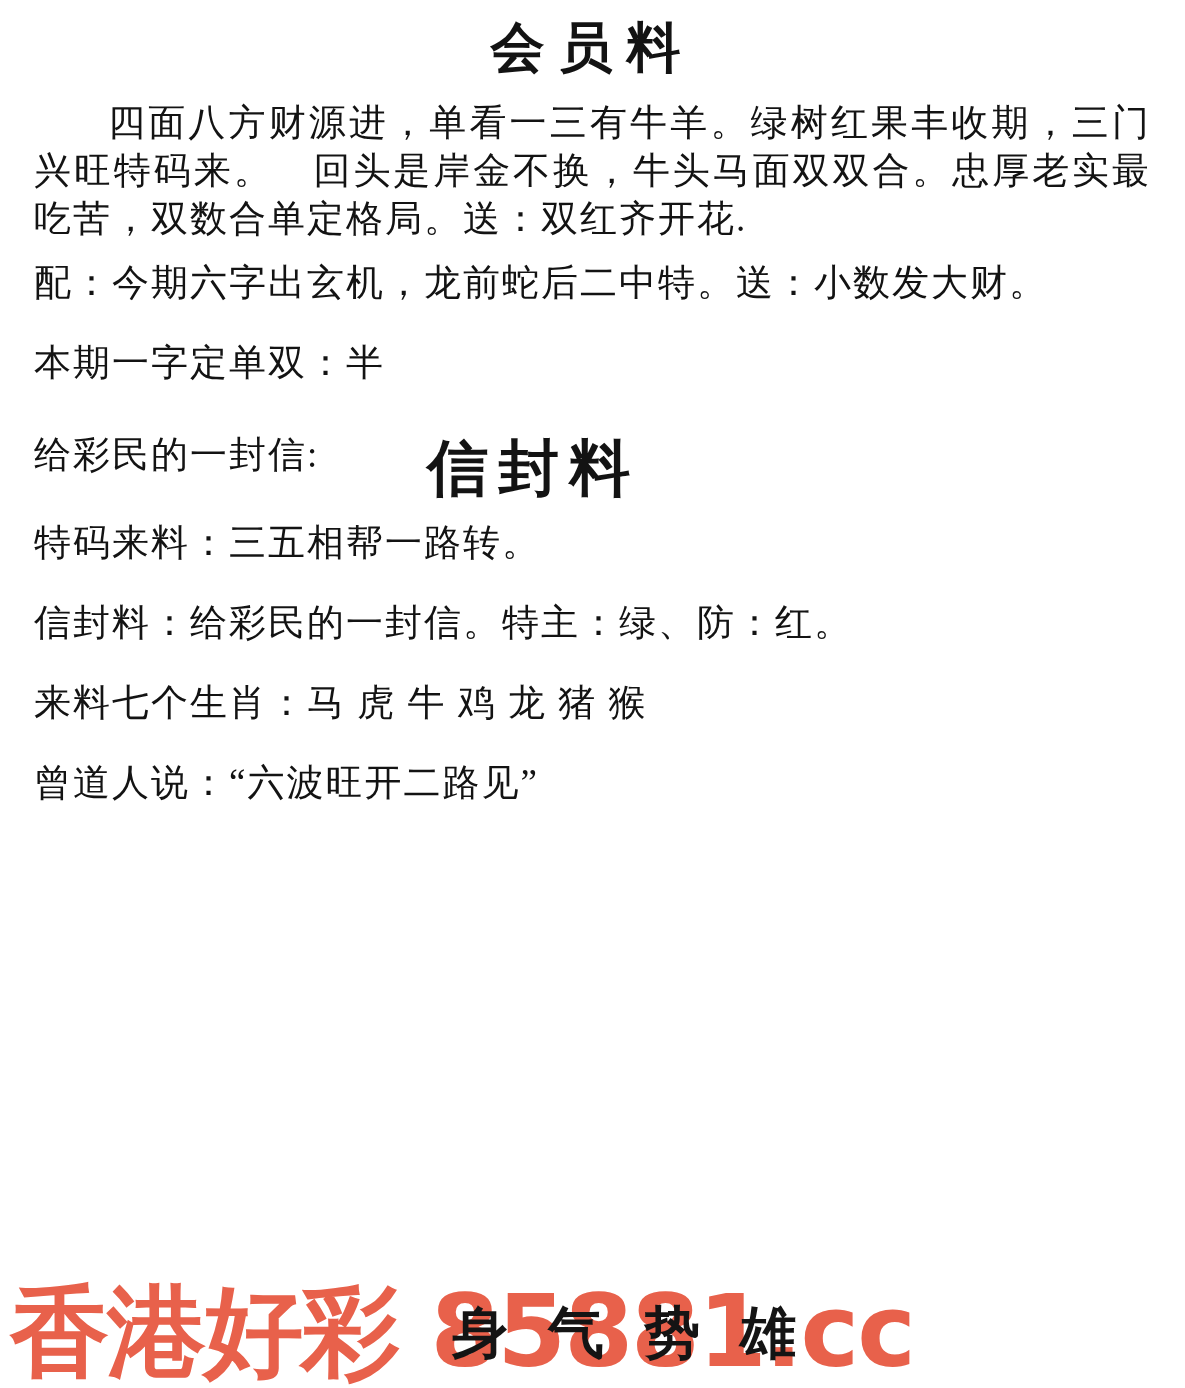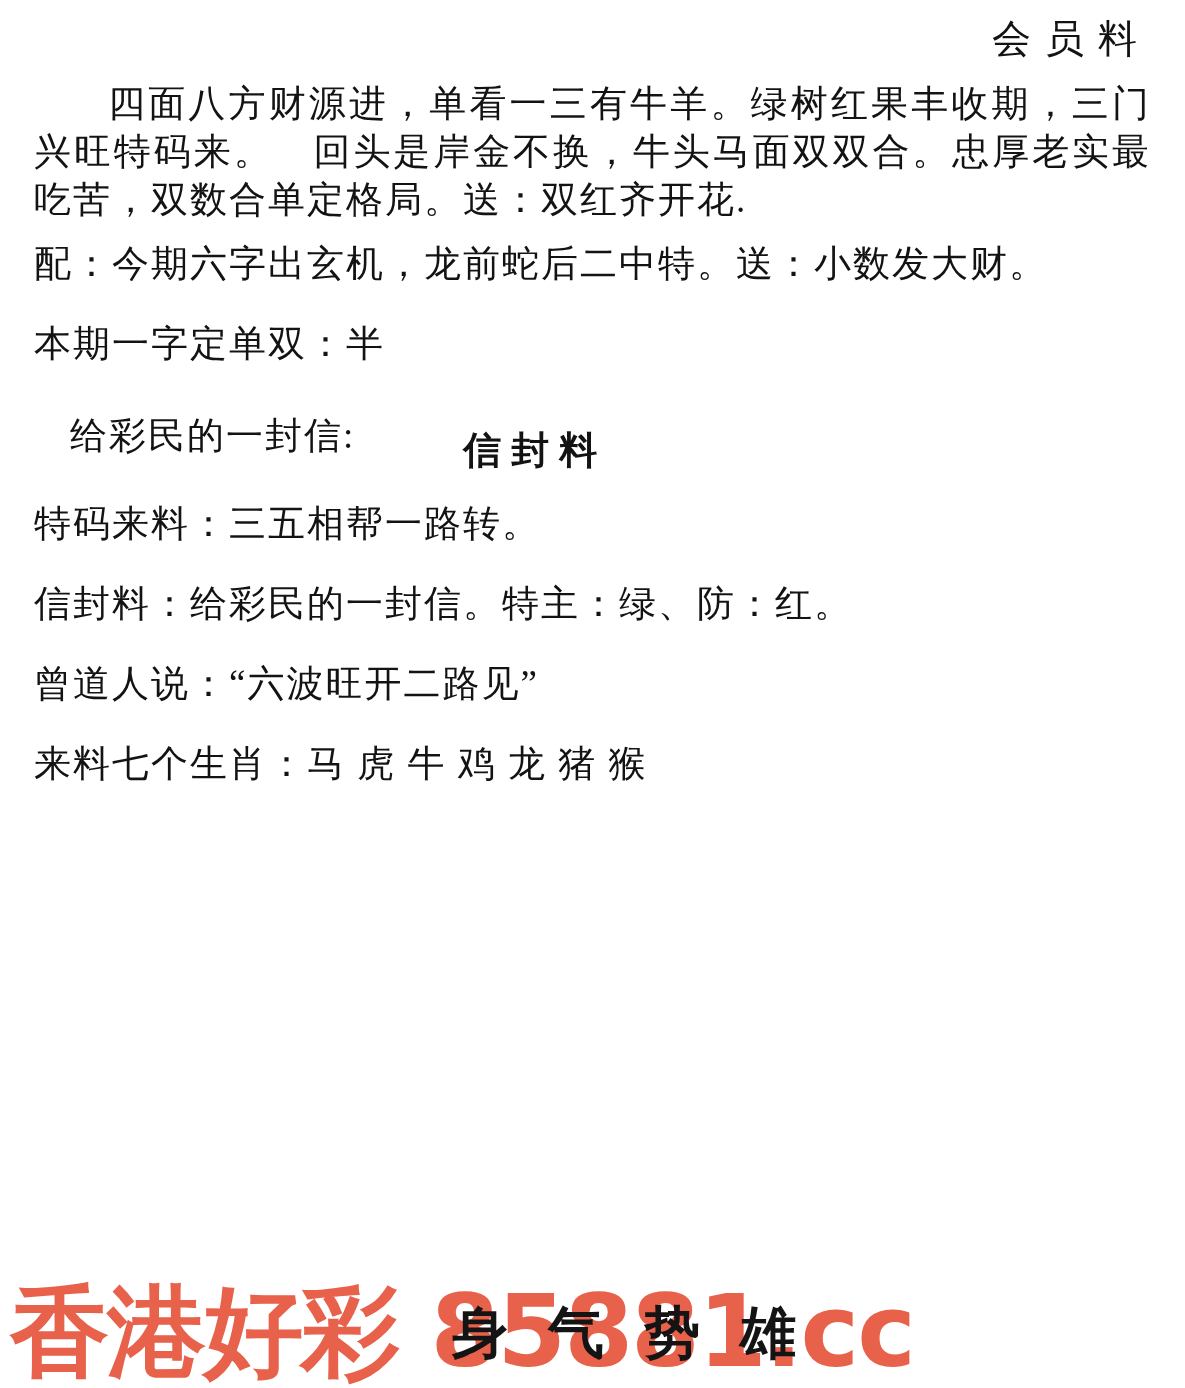--- a/index.html
+++ b/index.html
@@ -8,23 +8,23 @@
     width:1185px;
     height:1388px;
     box-sizing:border-box;
     padding:6px 34px 0 34px;
     overflow:hidden;
     background:#ffffff;
     color:#131313;
     font-family:"Liberation Serif","DejaVu Serif",serif;
   }
   .main-title{
-    font-size:39px;
-    font-weight:400;
-    text-align:right;
+    font-size:54px;
+    font-weight:700;
+    text-align:center;
     margin:6px 0 14px 0;
     letter-spacing:14px;
   }
   .para{
     font-size:37px;
     line-height:48px;
     text-align:justify;
     margin:0;
     letter-spacing:2px;
   }
@@ -38,24 +38,23 @@
   }
   .section2-header{
     display:flex;
     align-items:center;
     margin:4px 0 0 0;
     height:96px;
   }
   .intro-label{
     font-size:37px;
     letter-spacing:2px;
-    margin-left:36px;
   }
   .big-title{
-    font-size:38px;
+    font-size:61px;
     font-weight:700;
     letter-spacing:10px;
     margin-left:108px;
     margin-top:28px;
   }
   .watermark-red{
     position:absolute;
     left:10px;
     bottom:-12px;
     font-family:"DejaVu Sans","Liberation Sans",sans-serif;
@@ -90,19 +89,19 @@
   <p class="line">本期一字定单双：半</p>
 
   <div class="section2-header">
     <span class="intro-label">给彩民的一封信:</span>
     <span class="big-title">信封料</span>
   </div>
 
 
   <p class="line">特码来料：三五相帮一路转。</p>
   <p class="line">信封料：给彩民的一封信。特主：绿、防：红。</p>
+  <p class="line">来料七个生肖：马 虎 牛 鸡 龙 猪 猴</p>
   <p class="line">曾道人说：“六波旺开二路见”</p>
-  <p class="line">来料七个生肖：马 虎 牛 鸡 龙 猪 猴</p>
 
   <div class="watermark-red" style="color: rgb(232, 97, 75);">香港好彩 85881.cc</div>
   <div class="watermark-overlay">身气势雄</div>
 
 </div>
 
 </body></html>

